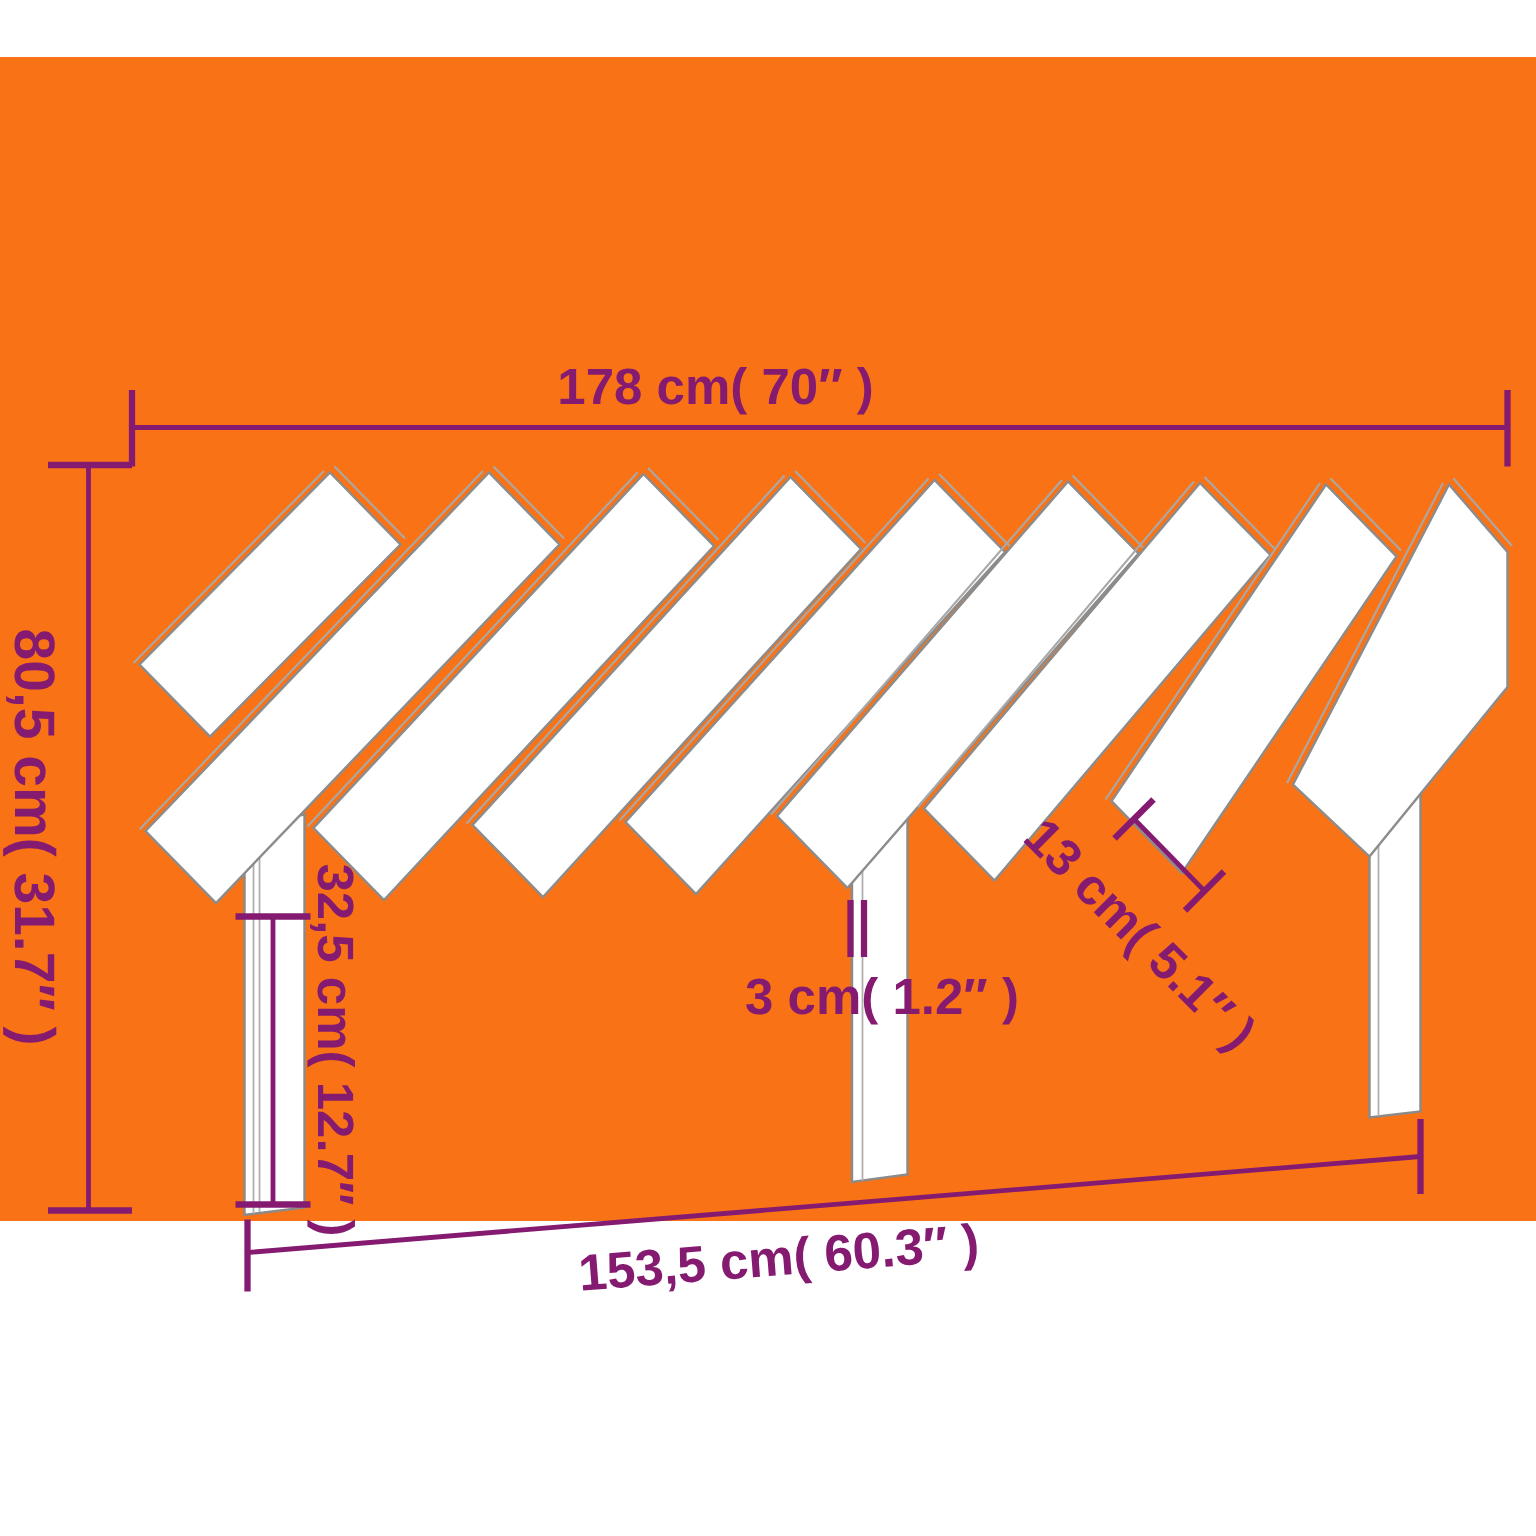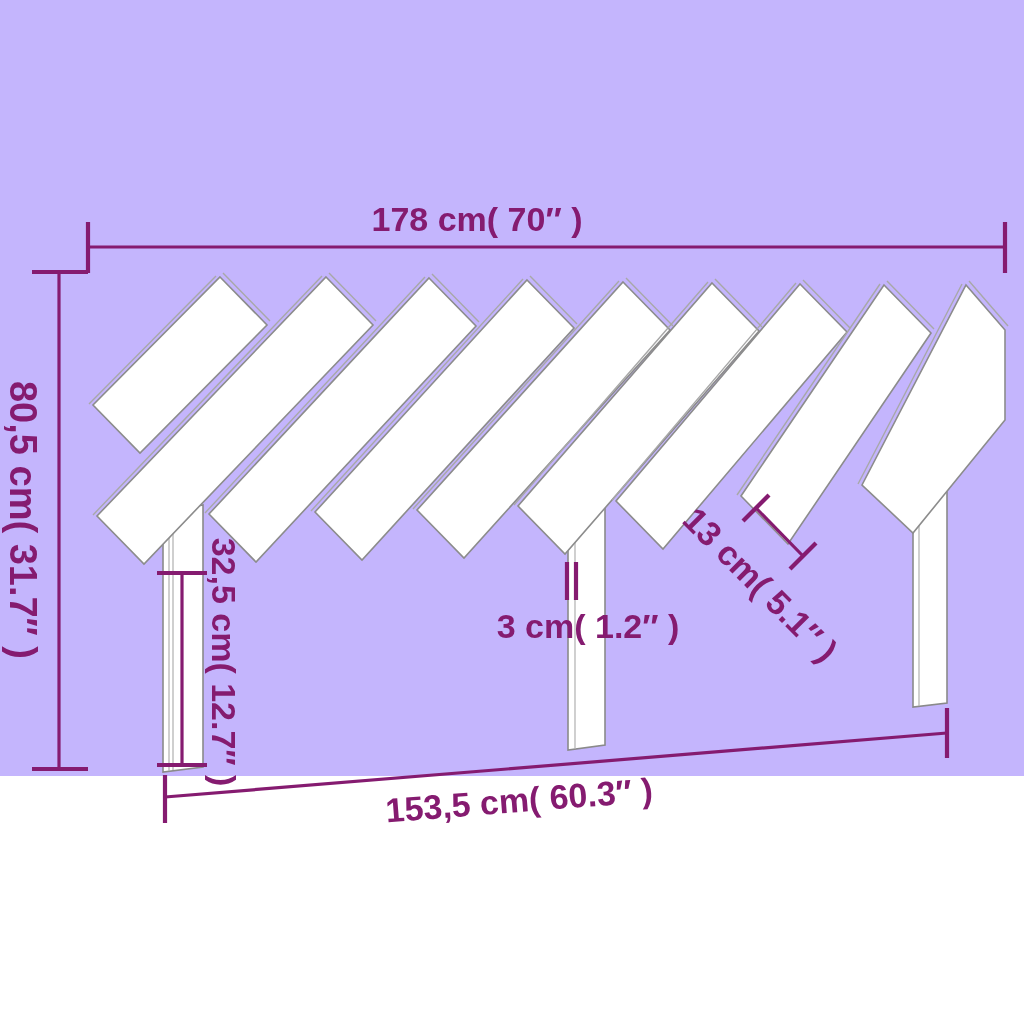--- a/index.html
+++ b/index.html
@@ -8,21 +8,22 @@
     background: #ffffff;
     width: 1024px;
     height: 1024px;
     overflow: hidden;
     font-family: "Liberation Sans", sans-serif;
   }
   .stage {
     position: relative;
     width: 1024px;
     height: 776px;
-    background: #c4b5fd;
+    background: #f97316;
+    margin-top: 38px;
   }
   svg { display: block; }
   .board {
     fill: #ffffff;
     stroke: #8c8c8c;
     stroke-width: 1.6;
     stroke-linejoin: miter;
   }
   .board-accent {
     fill: none;

